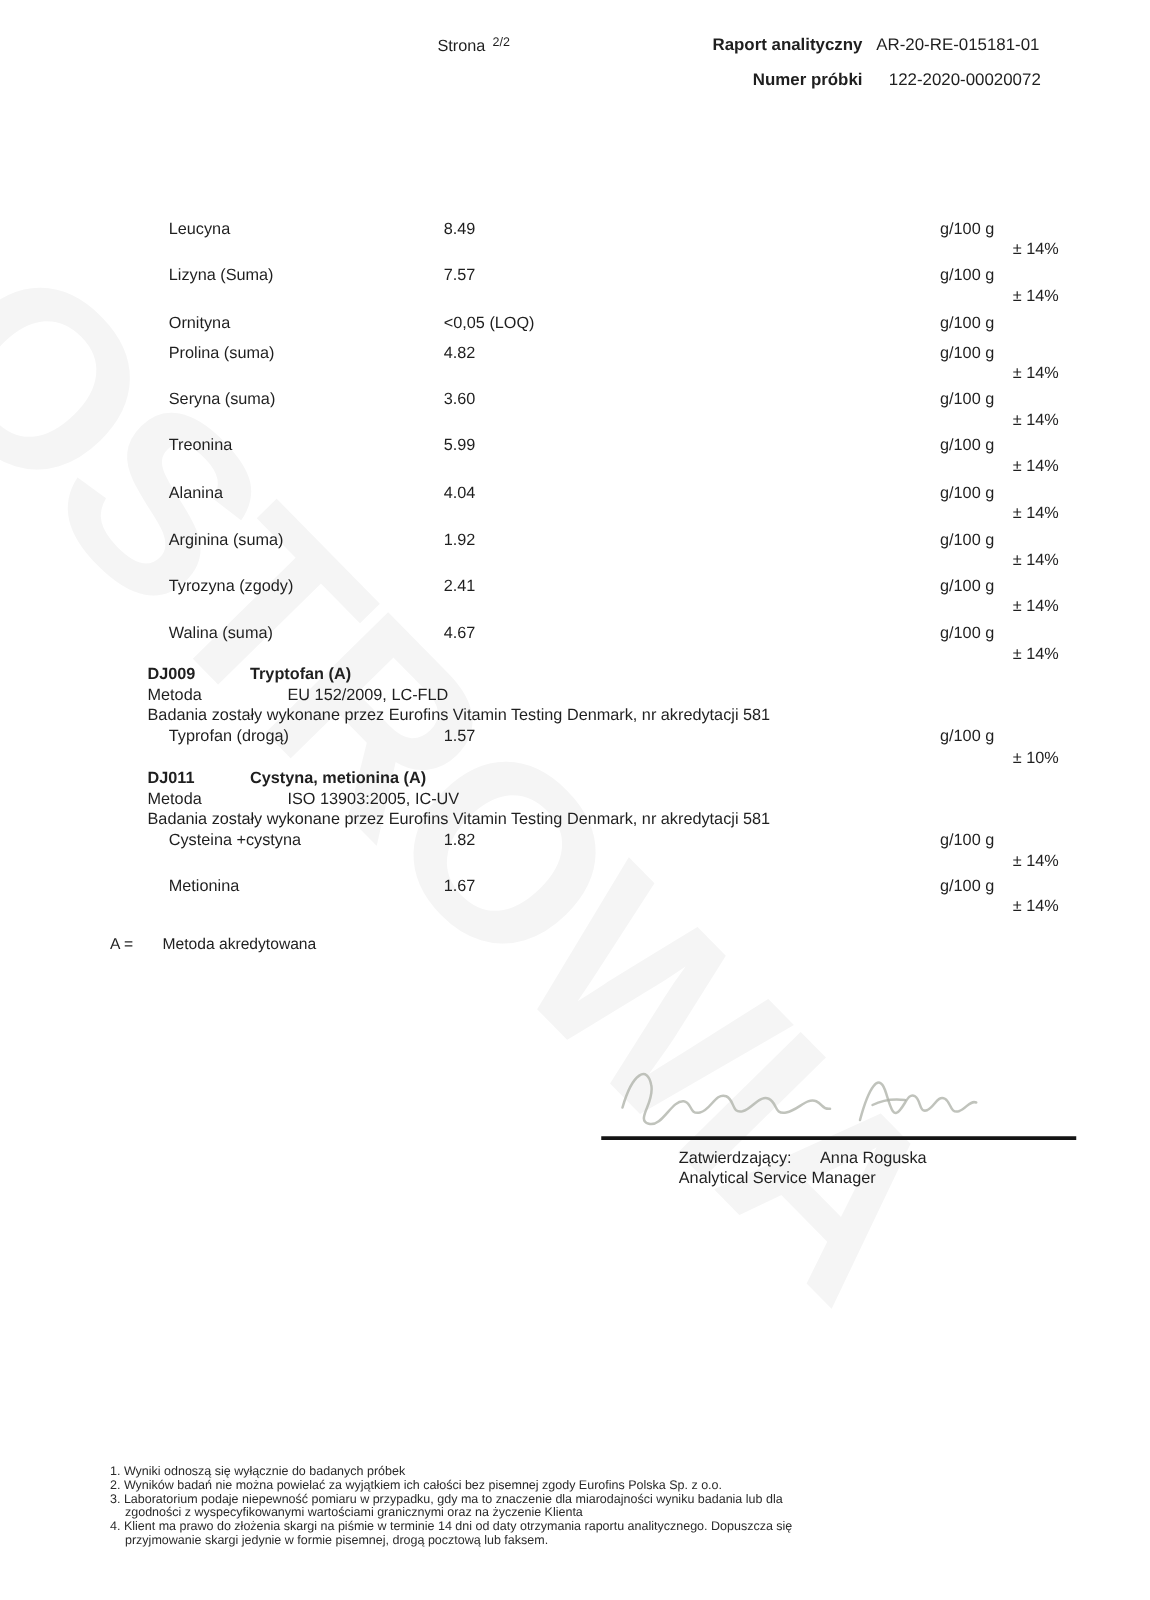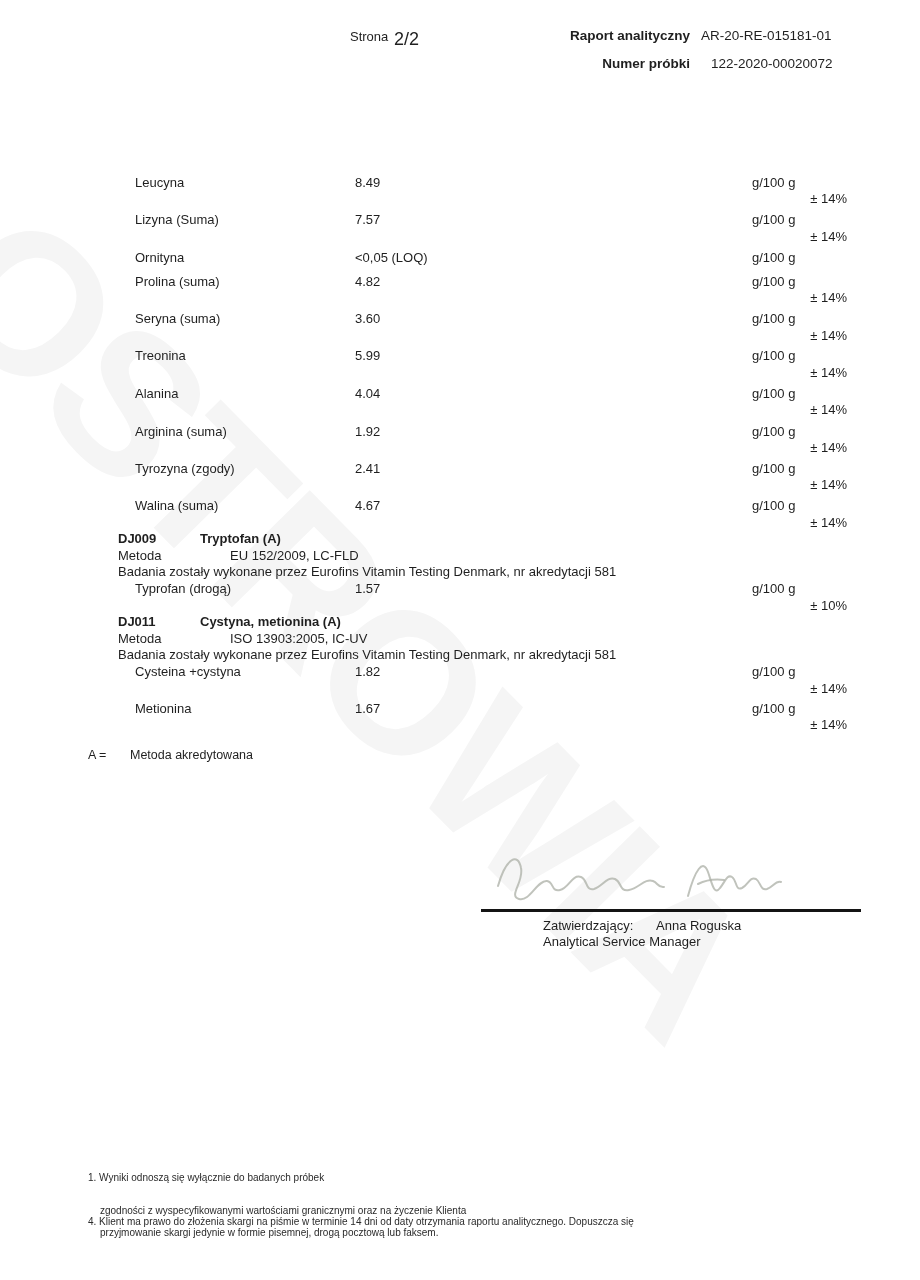--- a/index.html
+++ b/index.html
@@ -10,21 +10,21 @@
   .watermark{
     position:absolute;left:58px;top:168px;
     transform:rotate(45.5deg);transform-origin:0 0;
     font-size:200px;font-weight:bold;letter-spacing:-6px;
     color:#f5f5f5;white-space:nowrap;z-index:0;user-select:none;
   }
   .content{position:absolute;inset:0;z-index:1;}
 
   
   .hdr-strona{position:absolute;left:350px;top:29px;font-size:13px;}
-  .hdr-strona-val{position:absolute;left:394px;top:29px;font-size:18px;}
+  .hdr-strona-val{position:absolute;left:394px;top:29px;font-size:10px;}
   .hdr-label{position:absolute;left:430px;width:260px;text-align:right;font-size:13.5px;font-weight:bold;}
   .hdr-val{position:absolute;font-size:13.5px;}
 
   
   .cell{position:absolute;font-size:13px;white-space:nowrap;}
   .c-name{left:135px;}
   .c-val{left:355px;width:295px;text-align:left;}
   .c-unit{left:752px;}
   .c-unc{left:647px;width:200px;text-align:right;}
 
@@ -146,19 +146,21 @@
         <path d="M196,50 C203,24 211,12 216,26 C220,37 222,50 228,42 C233,36 235,28 240,31 C245,34 243,45 250,42 C256,39 258,30 264,33 C269,36 268,45 275,43 C281,41 284,34 289,36"></path>
         <path d="M206,38 C214,34 224,33 232,34"></path>
       </g>
     </svg>
     <div class="sig-rule"></div>
     <span class="appr" style="left:543px;top:918px">Zatwierdzający:</span>
     <span class="appr" style="left:656px;top:918px">Anna Roguska</span>
     <span class="appr" style="left:543px;top:934px">Analytical Service Manager</span>
 
     <span class="fn" style="top:1172px">1. Wyniki odnoszą się wyłącznie do badanych próbek</span>
+    <span class="fn" style="top:1183px">2. Wyników badań nie można powielać za wyjątkiem ich całości bez pisemnej zgody Eurofins Polska Sp. z o.o.</span>
+    <span class="fn" style="top:1194px">3. Laboratorium podaje niepewność pomiaru w przypadku, gdy ma to znaczenie dla miarodajności wyniku badania lub dla</span>
     <span class="fn indent" style="top:1205px">zgodności z wyspecyfikowanymi wartościami granicznymi oraz na życzenie Klienta</span>
     <span class="fn" style="top:1216px">4. Klient ma prawo do złożenia skargi na piśmie w terminie 14 dni od daty otrzymania raportu analitycznego. Dopuszcza się</span>
     <span class="fn indent" style="top:1227px">przyjmowanie skargi jedynie w formie pisemnej, drogą pocztową lub faksem.</span>
 
 
   </div>
 </div>
 
 </body></html>

